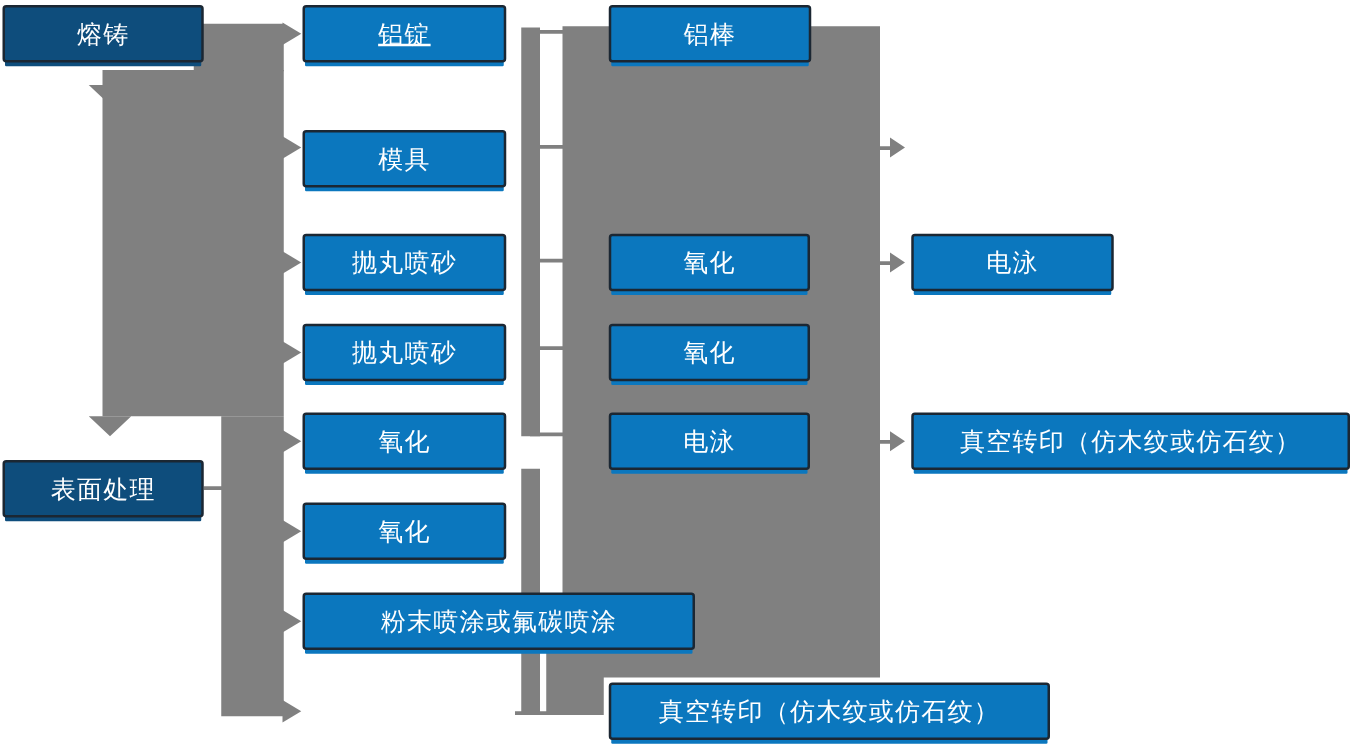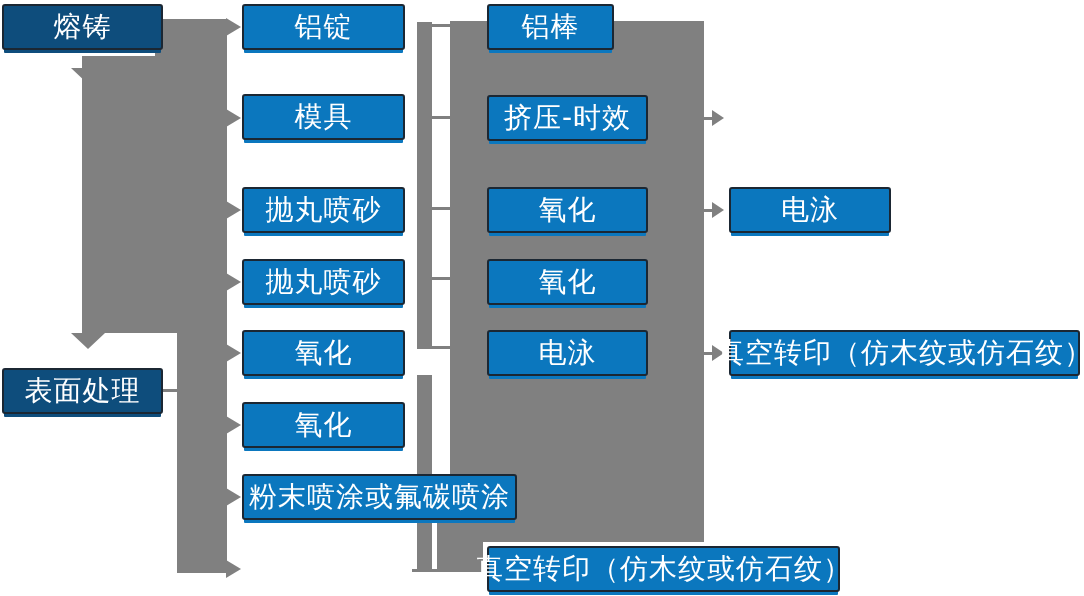--- a/index.html
+++ b/index.html
@@ -13,21 +13,21 @@
   }
   
   .node {
     position: absolute;
     box-sizing: border-box;
     height: 46px;
     display: flex;
     align-items: center;
     justify-content: center;
     color: #ffffff;
-    font-size: 28px;
+    font-size: 20px;
     letter-spacing: 1px;
     border: 2px solid #1b2733;
     border-radius: 3px;
     z-index: 2;
     white-space: nowrap;
   }
   .stage { background: #0e4d7c; box-shadow: 0 5px 0 -2px #0e4d7c; }
   .step  { background: #0b77be; box-shadow: 0 5px 0 -2px #0b77be; }
   
   .g   { position: absolute; background: #808080; z-index: 1; }
@@ -87,30 +87,29 @@
   <div class="g" style="left:700px; top:117px; width:13px; height:3px;"></div>
   <div class="tri tri-right-sm" style="left:712px; top:110px;"></div>
   <div class="g" style="left:700px; top:209px; width:13px; height:3px;"></div>
   <div class="tri tri-right-sm" style="left:712px; top:202px;"></div>
   <div class="g" style="left:700px; top:352px; width:13px; height:3px;"></div>
   <div class="tri tri-right-sm" style="left:712px; top:345px;"></div>
 
   <div class="node stage" style="left:2px; top:4px; width:161px;">熔铸</div>
   <div class="node stage" style="left:2px; top:368px; width:161px;">表面处理</div>
 
-  <div class="node step" style="left:242px; top:4px; width:163px;">铝锭</div>
-  <div class="node step" style="left:242px; top:94px; width:163px;">模具</div>
+  <div class="node step" style="left:242px; top:4px; width:163px;text-decoration:underline;">铝锭</div>
+  <div class="node step" style="left:242px; top:104px; width:163px;">模具</div>
   <div class="node step" style="left:242px; top:187px; width:163px;">抛丸喷砂</div>
   <div class="node step" style="left:242px; top:259px; width:163px;">抛丸喷砂</div>
   <div class="node step" style="left:242px; top:330px; width:163px;">氧化</div>
   <div class="node step" style="left:242px; top:402px; width:163px;">氧化</div>
-  <div class="node step" style="left:242px; top:474px; width:275px;">粉末喷涂或氟碳喷涂</div>
+  <div class="node step" style="left:242px; top:474px; width:314px;">粉末喷涂或氟碳喷涂</div>
 
-  <div class="node step" style="left:487px; top:4px; width:127px;">铝棒</div>
-  <div class="node step" style="left:487px; top:95px; width:161px;">挤压-时效</div>
+  <div class="node step" style="left:487px; top:4px; width:162px;">铝棒</div>
   <div class="node step" style="left:487px; top:187px; width:161px;">氧化</div>
   <div class="node step" style="left:487px; top:259px; width:161px;">氧化</div>
   <div class="node step" style="left:487px; top:330px; width:161px;">电泳</div>
   <div class="node step" style="left:487px; top:546px; width:353px;">真空转印（仿木纹或仿石纹）</div>
 
   <div class="node step" style="left:729px; top:187px; width:162px;">电泳</div>
   <div class="node step" style="left:729px; top:330px; width:351px;">真空转印（仿木纹或仿石纹）</div>
 
 </div>
 

